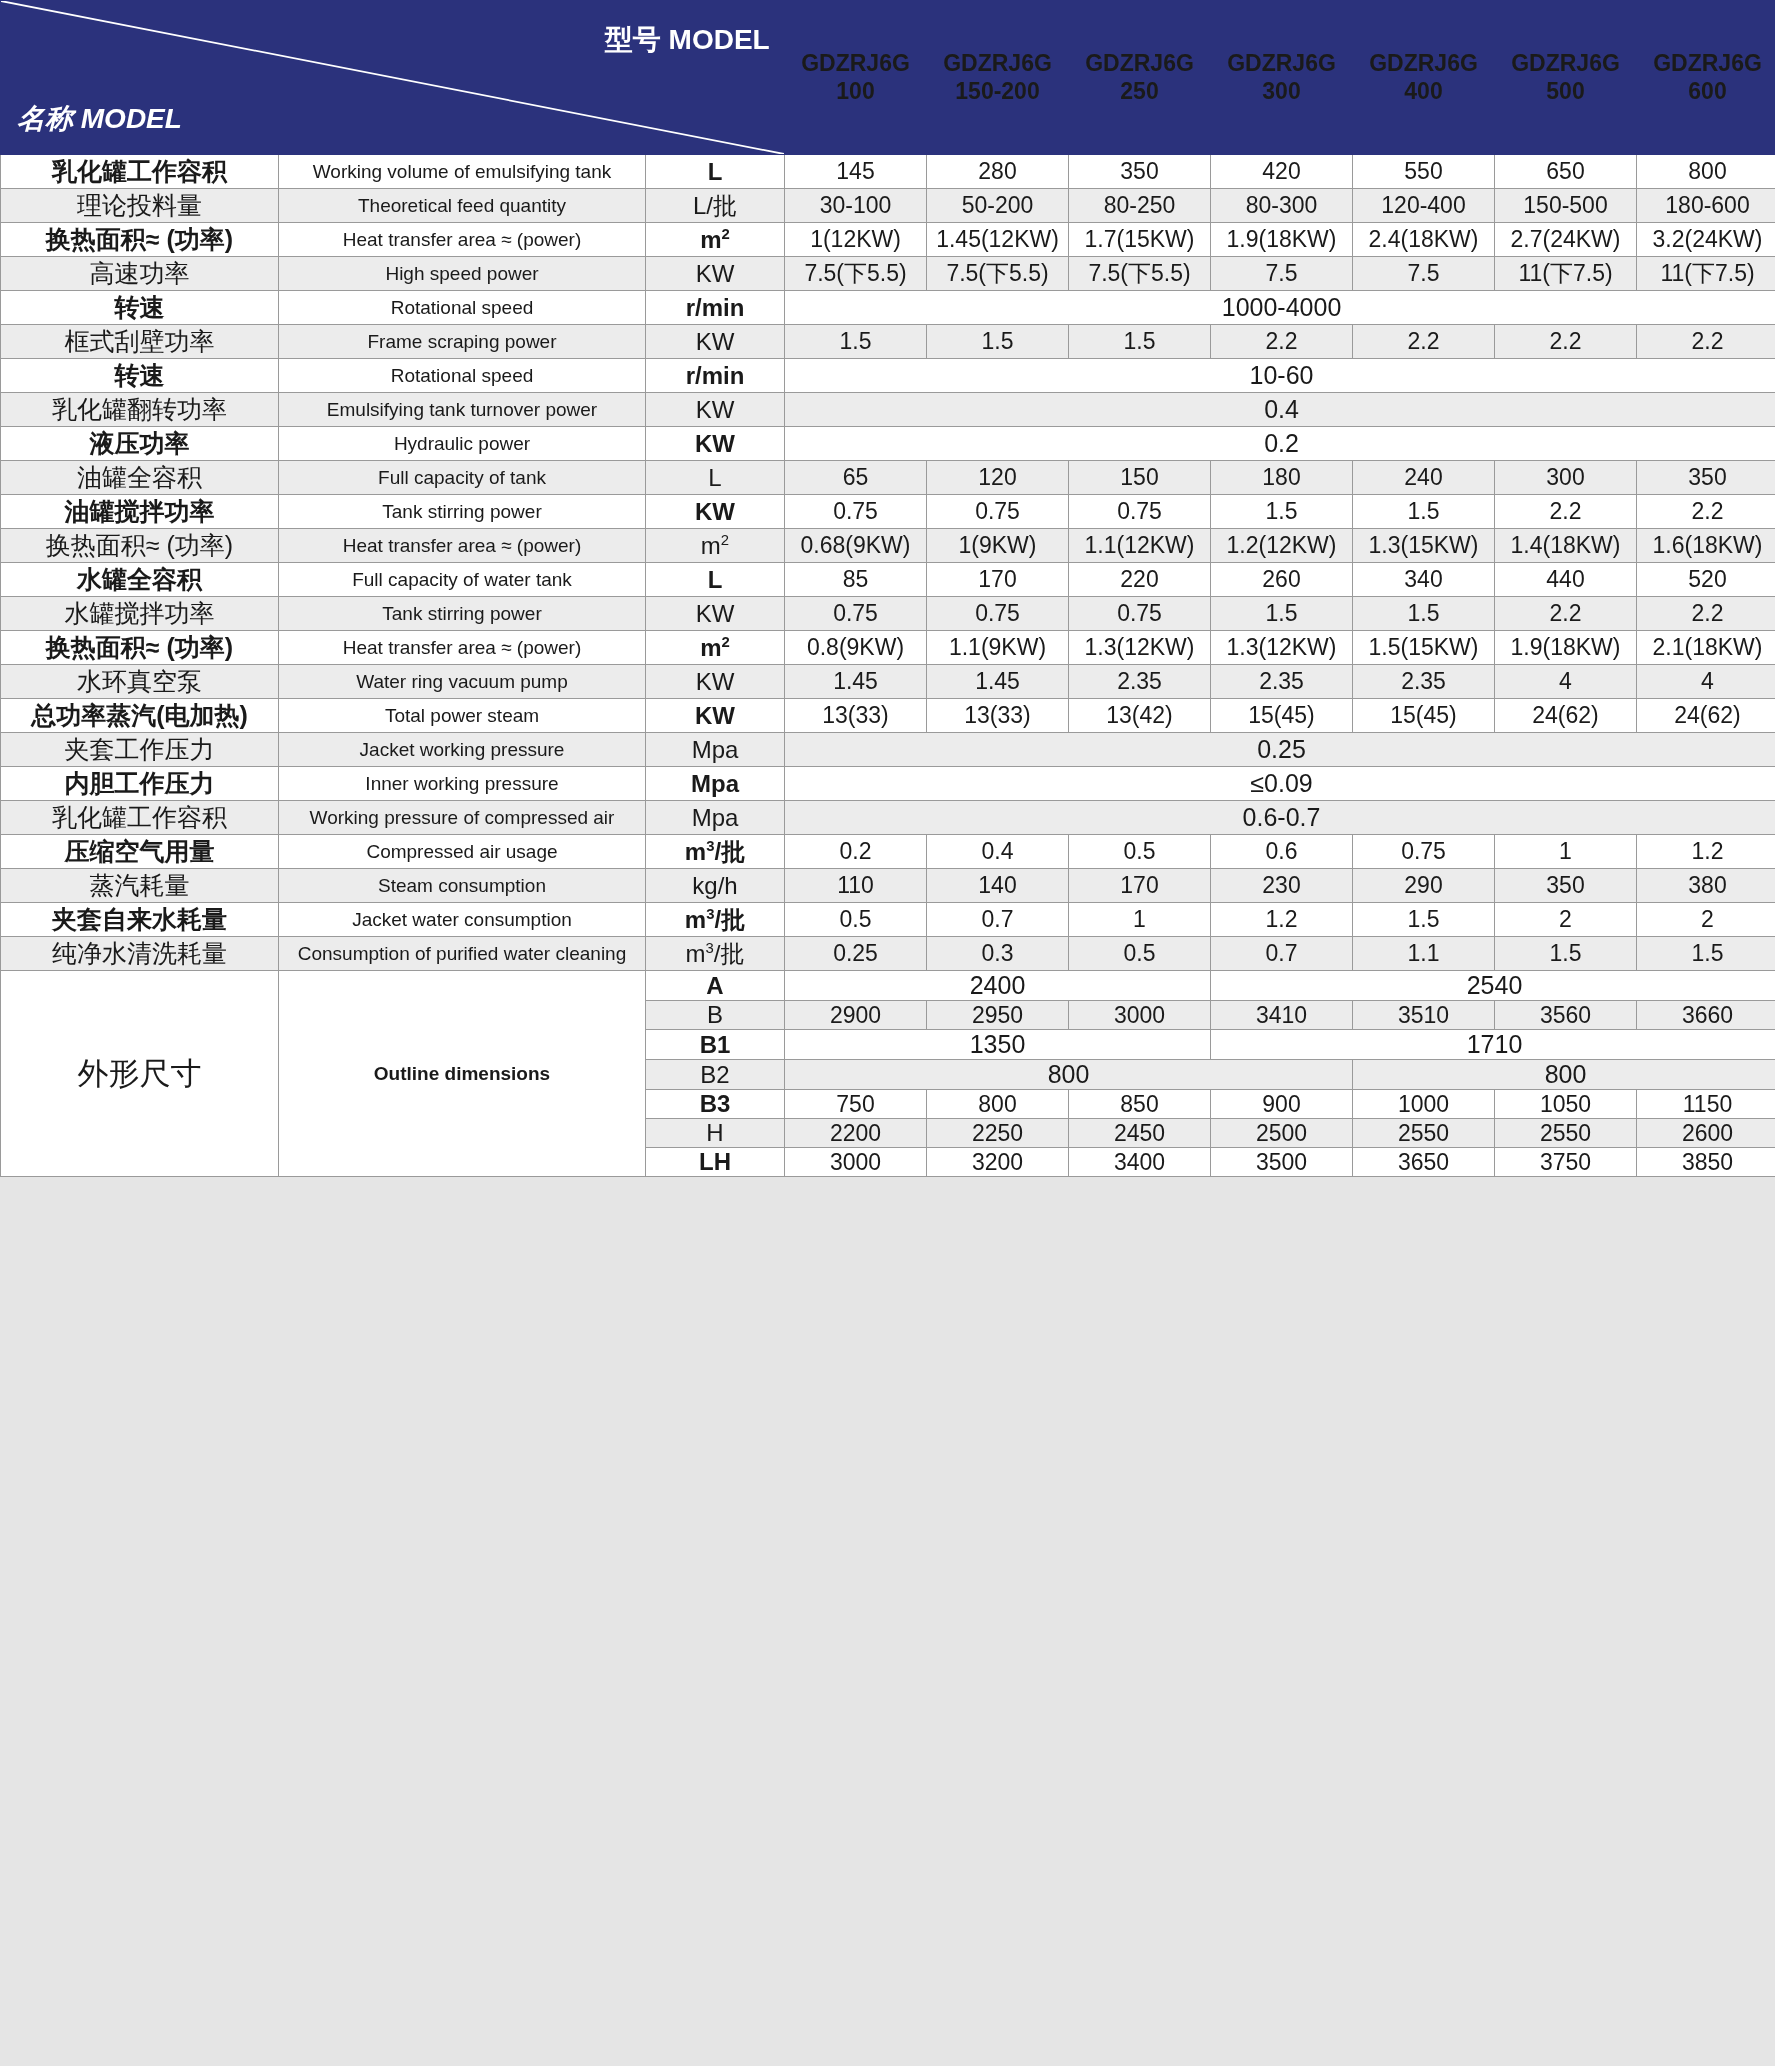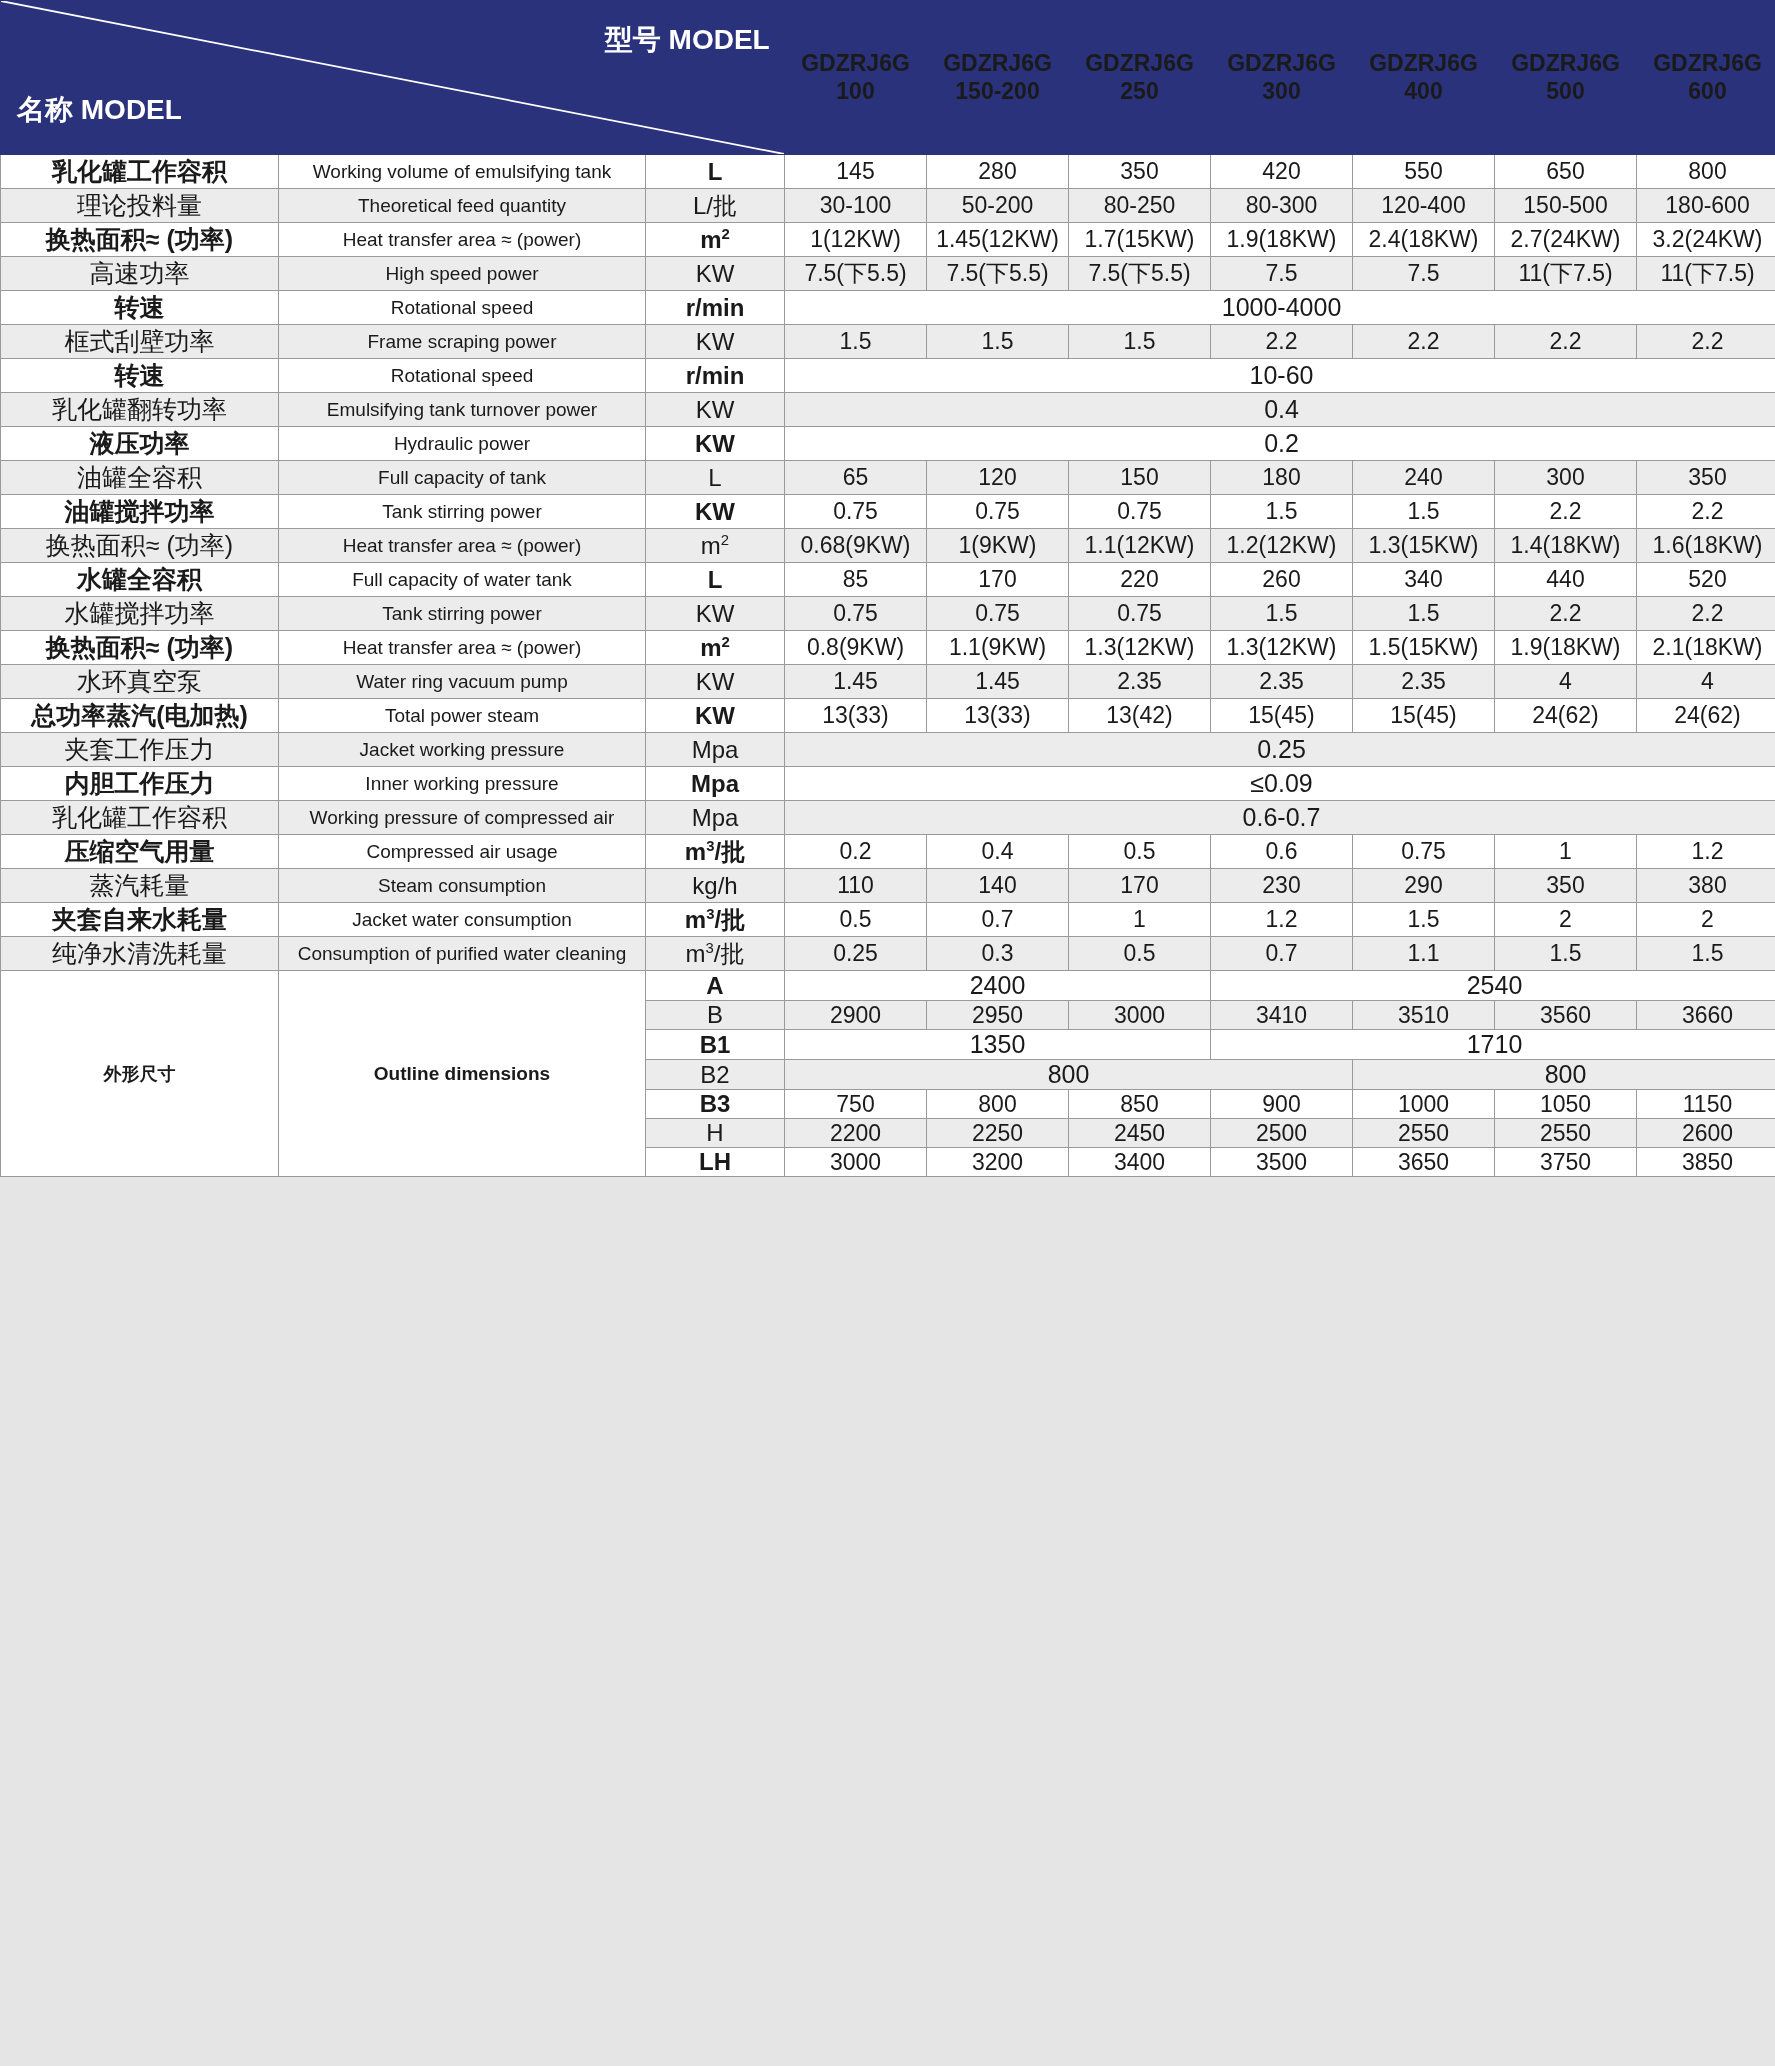--- a/index.html
+++ b/index.html
@@ -57,25 +57,26 @@
     right: 14.3px;
     top: 19.7px;
     color: #ffffff;
     font-weight: bold;
     font-size: 28px;
     white-space: nowrap;
   }
   .hdr-corner .bot-label {
     position: absolute;
     left: 16px;
-    bottom: 25px;
+    bottom: 16px;
     color: #ffffff;
     font-weight: bold;
     font-size: 28px;
     white-space: nowrap;
+    font-style: italic;
   }
 
   
   tr.row-odd td { background: #ffffff; }
   tr.row-even td { background: #ececec; }
 
   td.name-cn {
     text-align: left;
     padding-left: 14.3px;
     font-size: 25px;
@@ -108,22 +109,22 @@
     padding: 6.3px 0.9px;
   }
   td.val.span-all { font-size: 25px; }
 
   sup.sup { font-size: 0.62em; vertical-align: super; }
 
   
   td.dim-cn {
     text-align: left;
     padding-left: 14.3px;
-    font-size: 18px;
-    font-weight: bold;
+    font-size: 31px;
+    font-weight: normal;
     color: #111111;
     background: #ffffff;
     vertical-align: middle;
     margin-left: 44px;
   }
   td.dim-en {
     font-size: 19px;
     color: #222222;
     background: #ffffff;
     vertical-align: middle;

